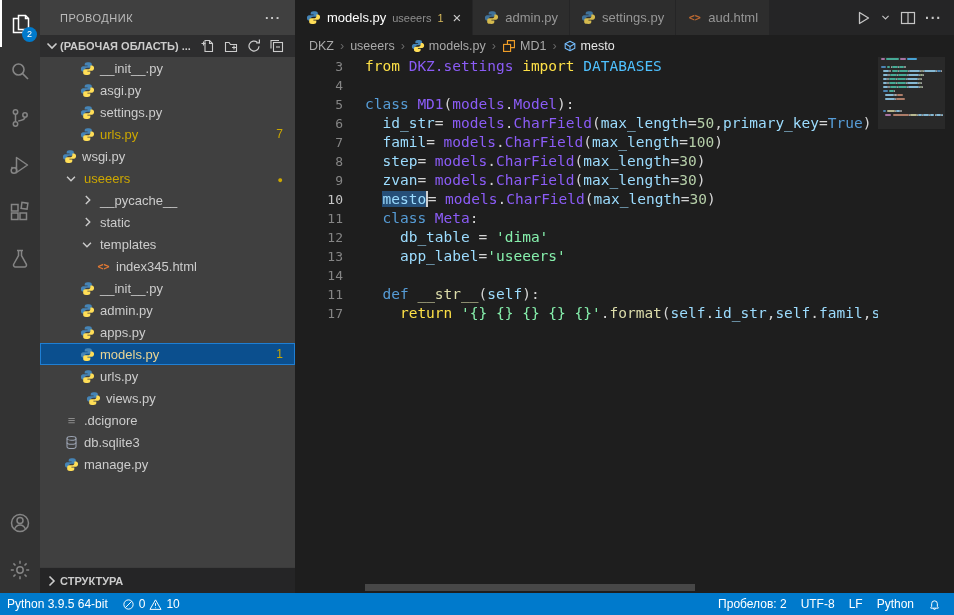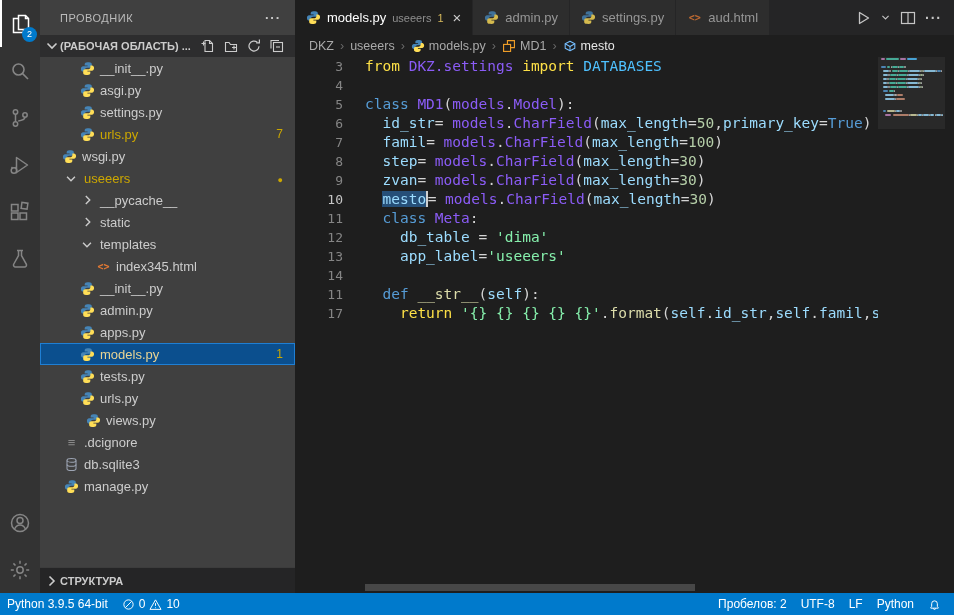--- a/index.html
+++ b/index.html
@@ -366,29 +366,20 @@
           <span class="tlabel warn">models.py</span>
           <span class="tbadge">1</span>
         </div>
         <div class="trow" style="padding-left:40px">
           <span class="fic">
             <svg viewBox="0 0 16 16">
               <path fill="#4584b6" d="M7.9 1.2c-1.8 0-2.9.8-2.9 2.1v1.6h3.1v.8H3.3C2 5.7 1 6.9 1 8.5s1 2.8 2.3 2.8h1.6V9.6c0-1.4 1.2-2.5 2.6-2.5h3.1c1.1 0 2-.9 2-2V3.3c0-1.3-1.2-2.1-2.9-2.1z"></path>
               <path fill="#ffde57" d="M8.1 14.8c1.8 0 2.9-.8 2.9-2.1v-1.6H7.9v-.8h4.8c1.3 0 2.3-1.2 2.3-2.8s-1-2.8-2.3-2.8h-1.6v1.7c0 1.4-1.2 2.5-2.6 2.5H5.4c-1.1 0-2 .9-2 2v1.8c0 1.3 1.2 2.1 2.9 2.1z"></path>
             </svg>
           </span>
-          <span class="tlabel">tests.py</span>
-        </div>
-        <div class="trow" style="padding-left:40px">
-          <span class="fic">
-            <svg viewBox="0 0 16 16">
-              <path fill="#4584b6" d="M7.9 1.2c-1.8 0-2.9.8-2.9 2.1v1.6h3.1v.8H3.3C2 5.7 1 6.9 1 8.5s1 2.8 2.3 2.8h1.6V9.6c0-1.4 1.2-2.5 2.6-2.5h3.1c1.1 0 2-.9 2-2V3.3c0-1.3-1.2-2.1-2.9-2.1z"></path>
-              <path fill="#ffde57" d="M8.1 14.8c1.8 0 2.9-.8 2.9-2.1v-1.6H7.9v-.8h4.8c1.3 0 2.3-1.2 2.3-2.8s-1-2.8-2.3-2.8h-1.6v1.7c0 1.4-1.2 2.5-2.6 2.5H5.4c-1.1 0-2 .9-2 2v1.8c0 1.3 1.2 2.1 2.9 2.1z"></path>
-            </svg>
-          </span>
           <span class="tlabel">urls.py</span>
         </div>
         <div class="trow" style="padding-left:46px">
           <span class="fic">
             <svg viewBox="0 0 16 16">
               <path fill="#4584b6" d="M7.9 1.2c-1.8 0-2.9.8-2.9 2.1v1.6h3.1v.8H3.3C2 5.7 1 6.9 1 8.5s1 2.8 2.3 2.8h1.6V9.6c0-1.4 1.2-2.5 2.6-2.5h3.1c1.1 0 2-.9 2-2V3.3c0-1.3-1.2-2.1-2.9-2.1z"></path>
               <path fill="#ffde57" d="M8.1 14.8c1.8 0 2.9-.8 2.9-2.1v-1.6H7.9v-.8h4.8c1.3 0 2.3-1.2 2.3-2.8s-1-2.8-2.3-2.8h-1.6v1.7c0 1.4-1.2 2.5-2.6 2.5H5.4c-1.1 0-2 .9-2 2v1.8c0 1.3 1.2 2.1 2.9 2.1z"></path>
             </svg>
           </span>
           <span class="tlabel">views.py</span>

